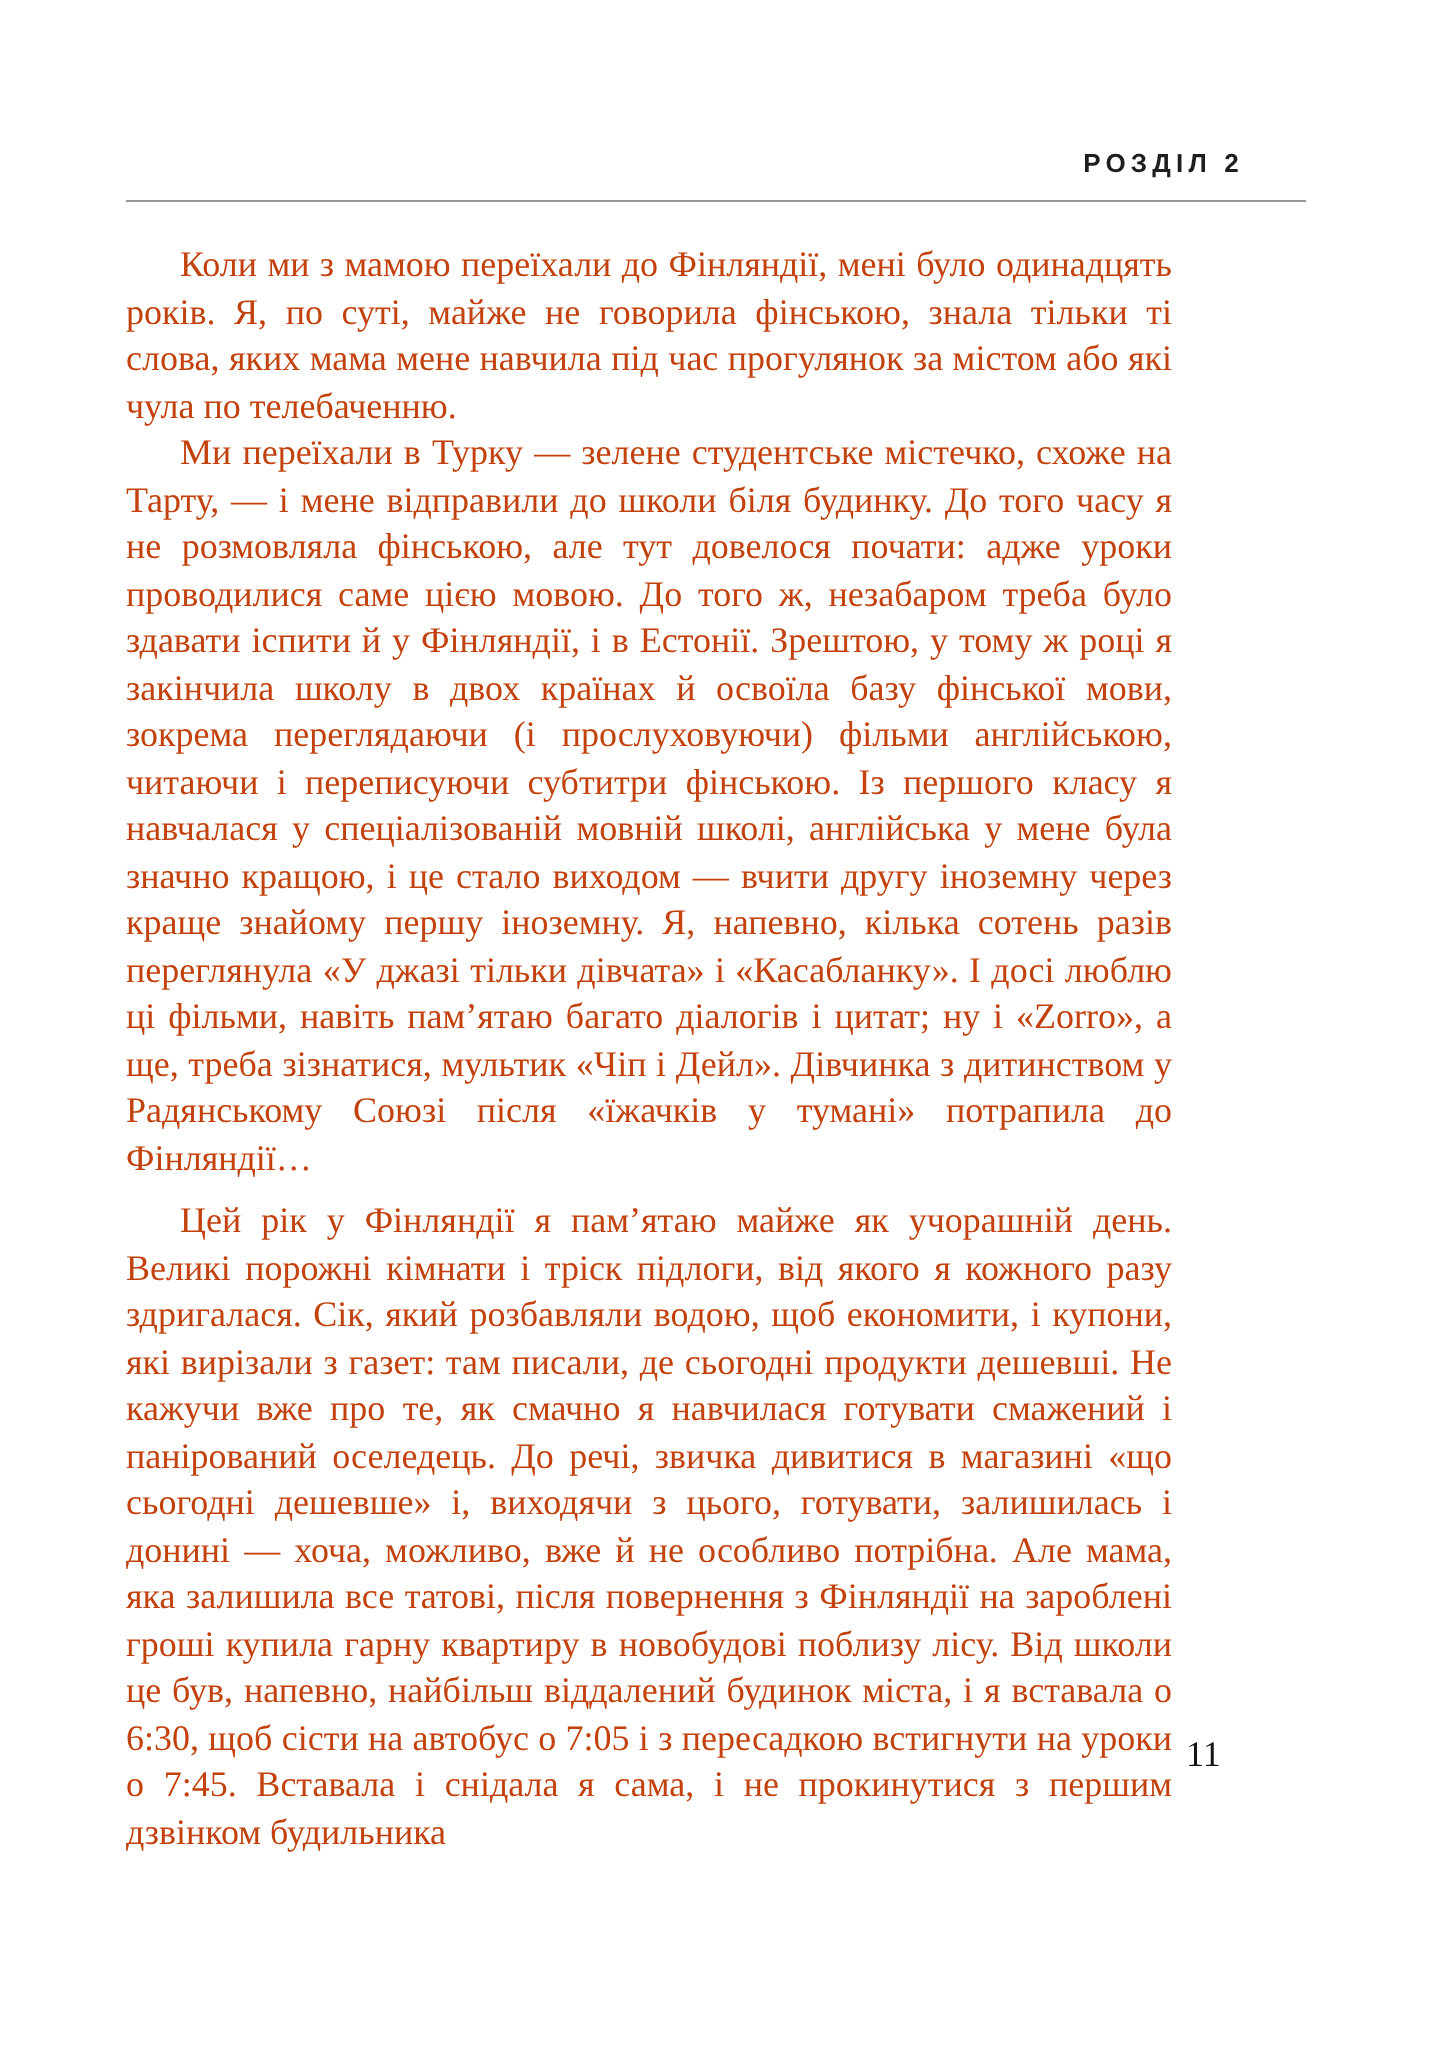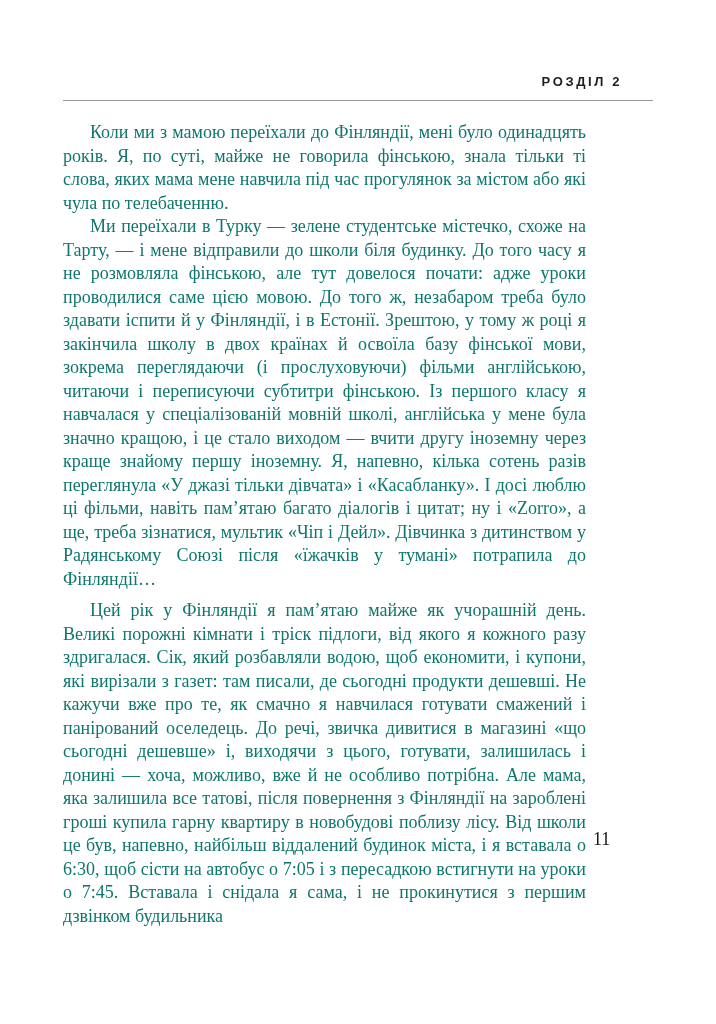--- a/index.html
+++ b/index.html
@@ -38,33 +38,33 @@
     background: #979797;
   }
   .page-body {
     position: absolute;
     top: 121px;
     left: 63px;
     width: 523px;
     font-size: 18px;
     line-height: 23.5px;
     text-align: justify;
-    color: #0f766e;
+    color: #c2410c;
     font-family: Liberation Serif, serif;
   }
   .para {
     text-indent: 27px;
   }
   .para-spaced {
     margin-top: 8px;
   }
   .page-number {
     position: absolute;
     left: 593px;
-    top: 828px;
+    top: 866px;
     font-size: 18px;
     line-height: 23.5px;
     color: #141414;
   }
 </style>
 </head>
 <body>
 
 <div class="page">
 

